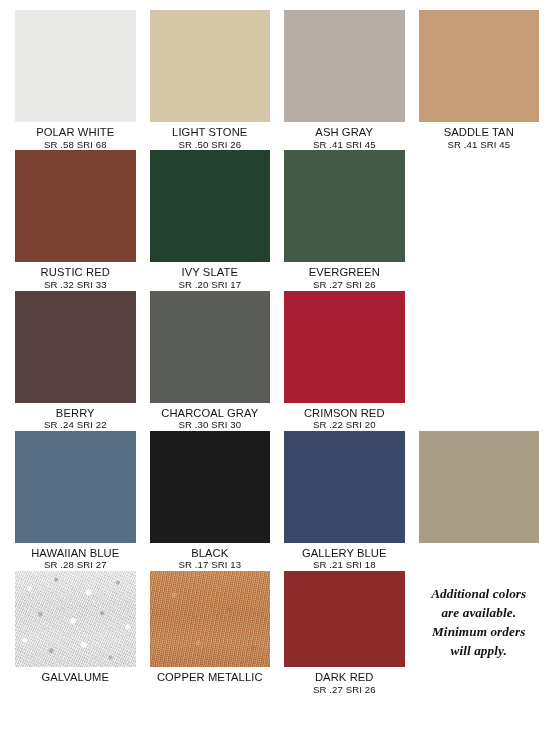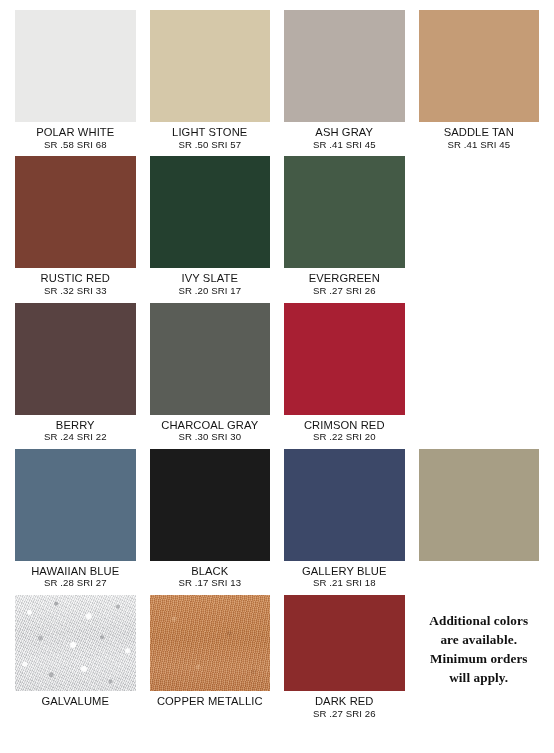--- a/index.html
+++ b/index.html
@@ -46,21 +46,20 @@
     overflow: hidden;
   }
 
   .row-1 .swatch { height: 112px; }
   .row-2 .swatch, .row-3 .swatch, .row-4 .swatch { height: 112px; }
   .row-5 .swatch { height: 96px; }
 
   .labels {
     text-align: center;
     padding-top: 4px;
-    padding-bottom: 6px;
     line-height: 1.12;
   }
 
   .color-name {
     font-size: 11.2px;
     letter-spacing: 0.1px;
     font-weight: 400;
     color: #141414;
     white-space: nowrap;
   }
@@ -83,20 +82,21 @@
     margin-left: 0px;
   }
 
   .note-cell {
     width: 134.5px;
     box-sizing: border-box;
     padding: 0 7px;
     display: flex;
     align-items: center;
     justify-content: center;
+    font-style: italic;
   }
 
   .note-text {
     font-family: "Liberation Serif", serif;
     font-size: 13.2px;
     line-height: 1.45;
     text-align: center;
     color: #111111;
     margin-top: -22px;
     font-weight: 700;
@@ -148,21 +148,21 @@
       <div class="swatch" style="background-color: rgb(233, 233, 232);"></div>
       <div class="labels">
         <div class="color-name">POLAR WHITE</div>
         <div class="color-stats">SR .58   SRI 68</div>
       </div>
     </div>
     <div class="cell">
       <div class="swatch" style="background-color: rgb(213, 200, 169);"></div>
       <div class="labels">
         <div class="color-name">LIGHT STONE</div>
-        <div class="color-stats">SR .50   SRI 57</div>
+        <div class="color-stats">SR .50   SRI 26</div>
       </div>
     </div>
     <div class="cell">
       <div class="swatch" style="background-color: rgb(182, 173, 166);"></div>
       <div class="labels">
         <div class="color-name">ASH GRAY</div>
         <div class="color-stats">SR .41   SRI 45</div>
       </div>
     </div>
     <div class="cell">

